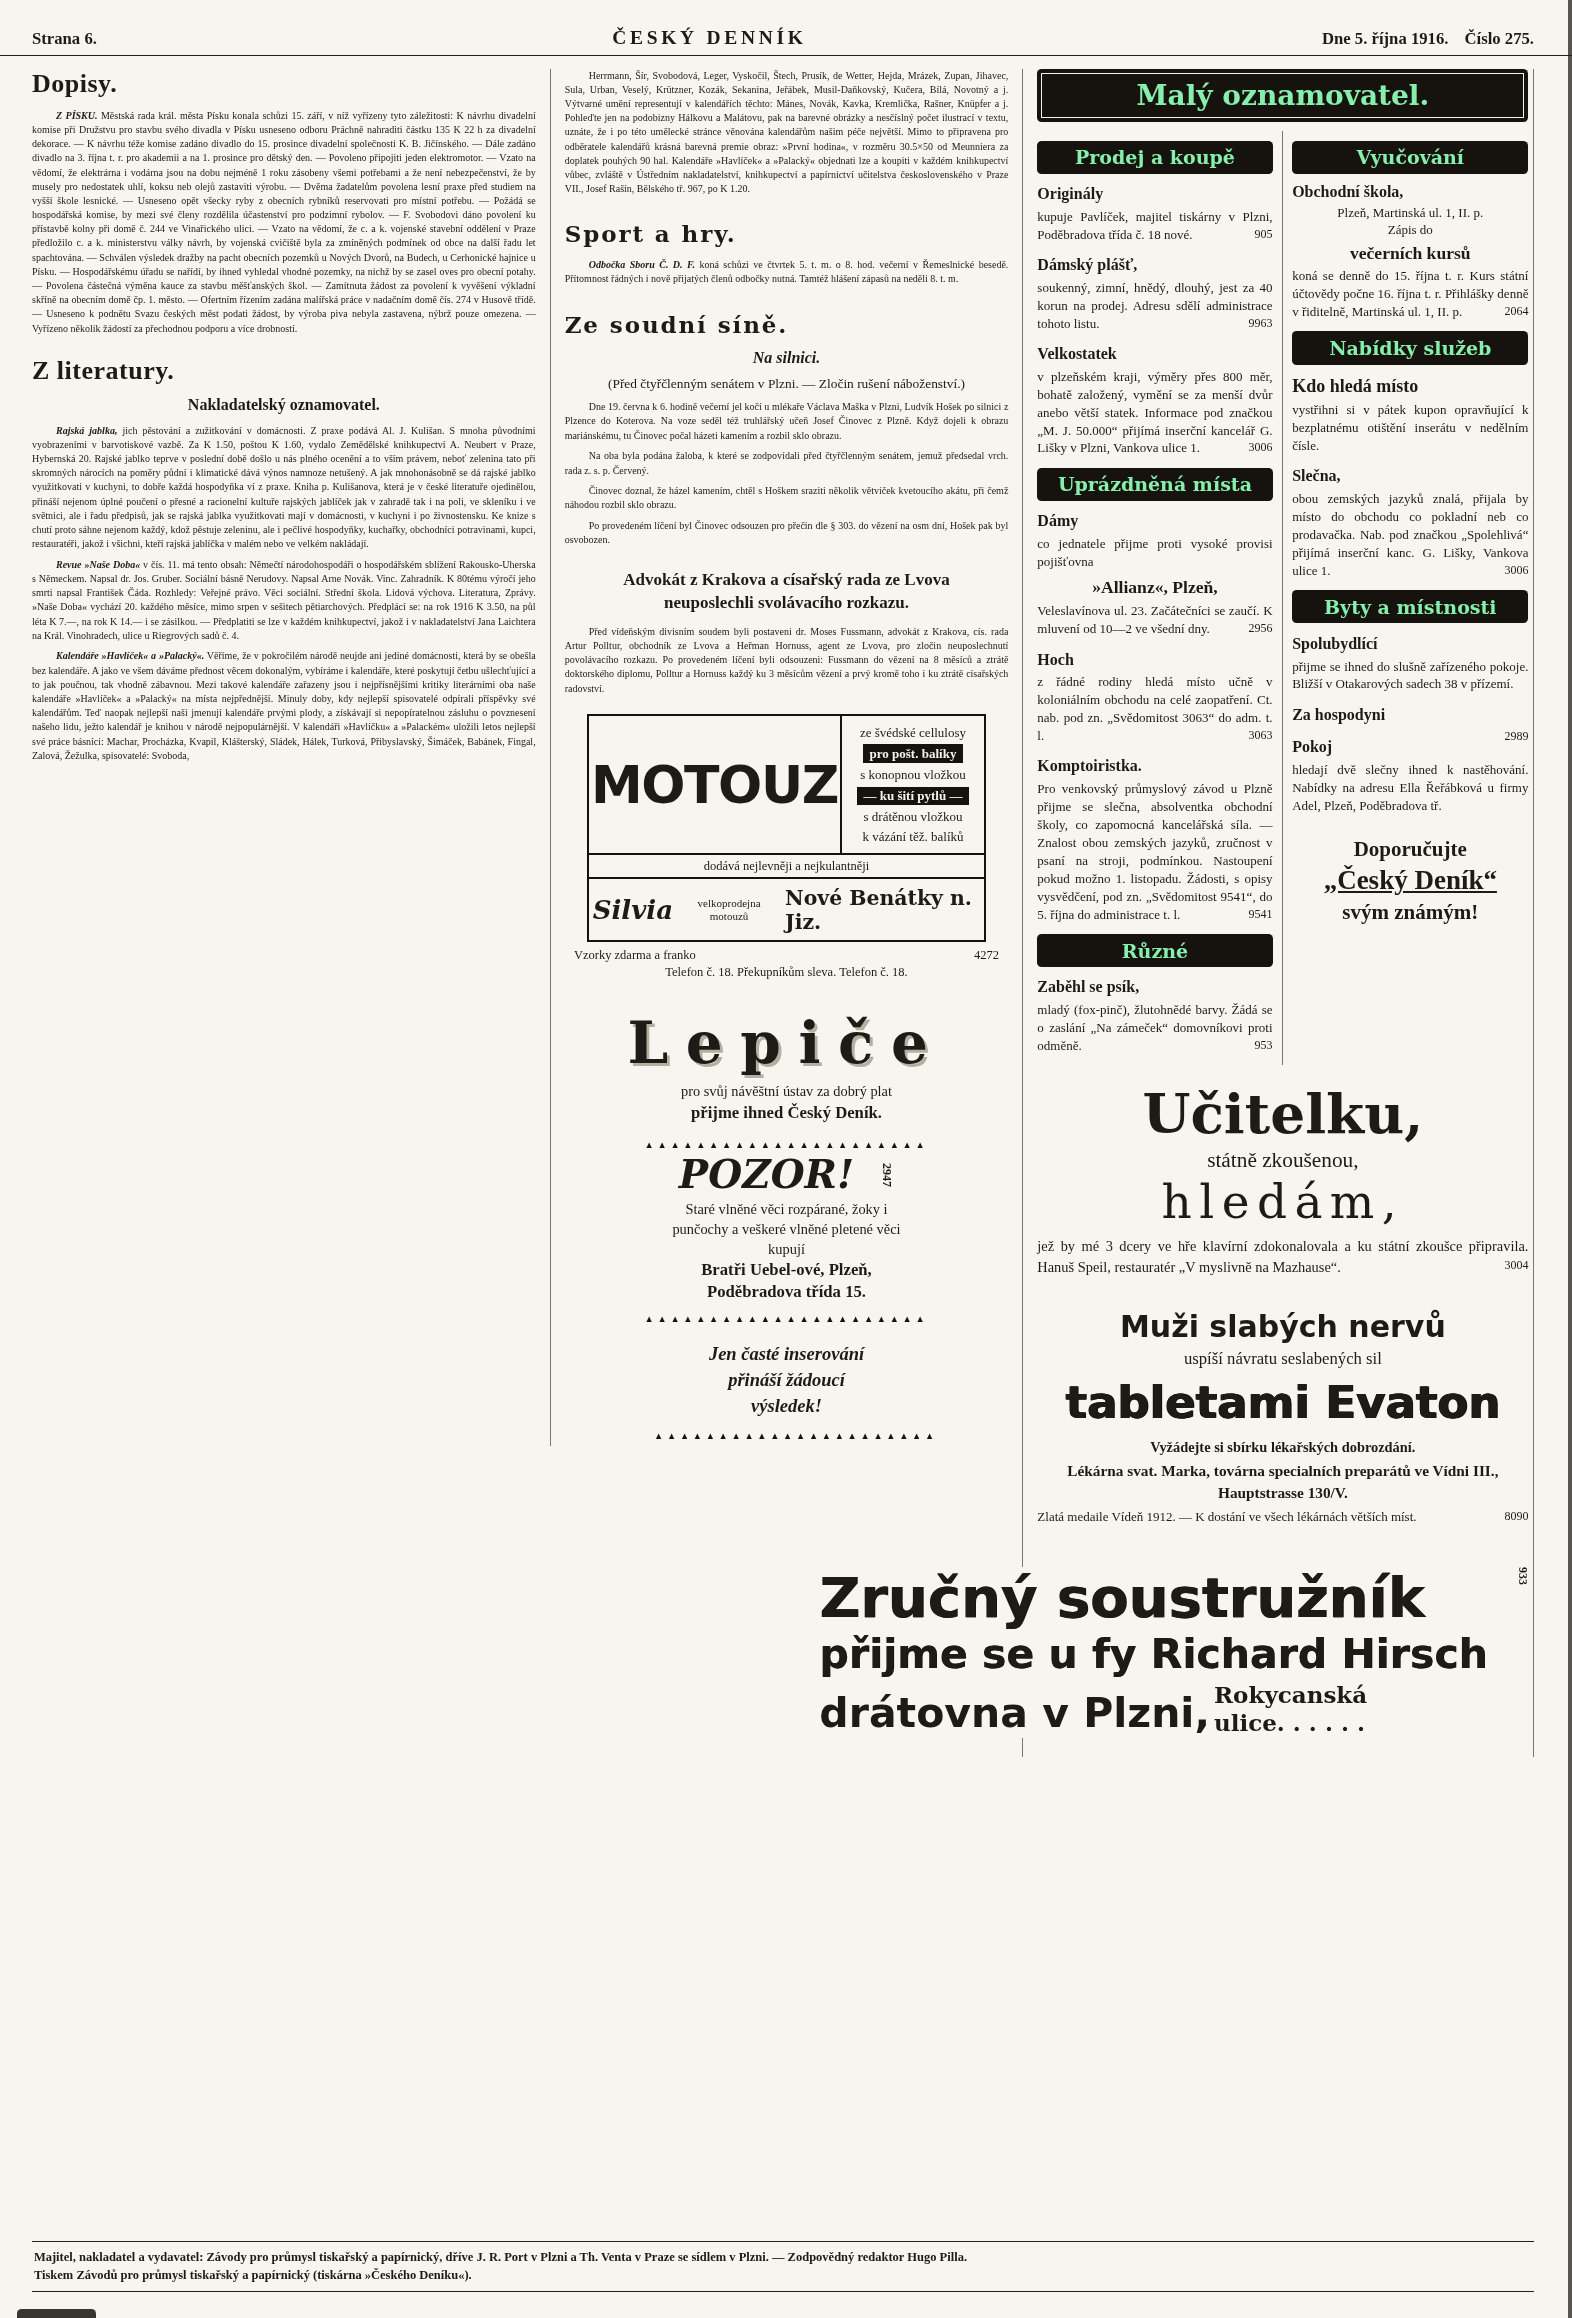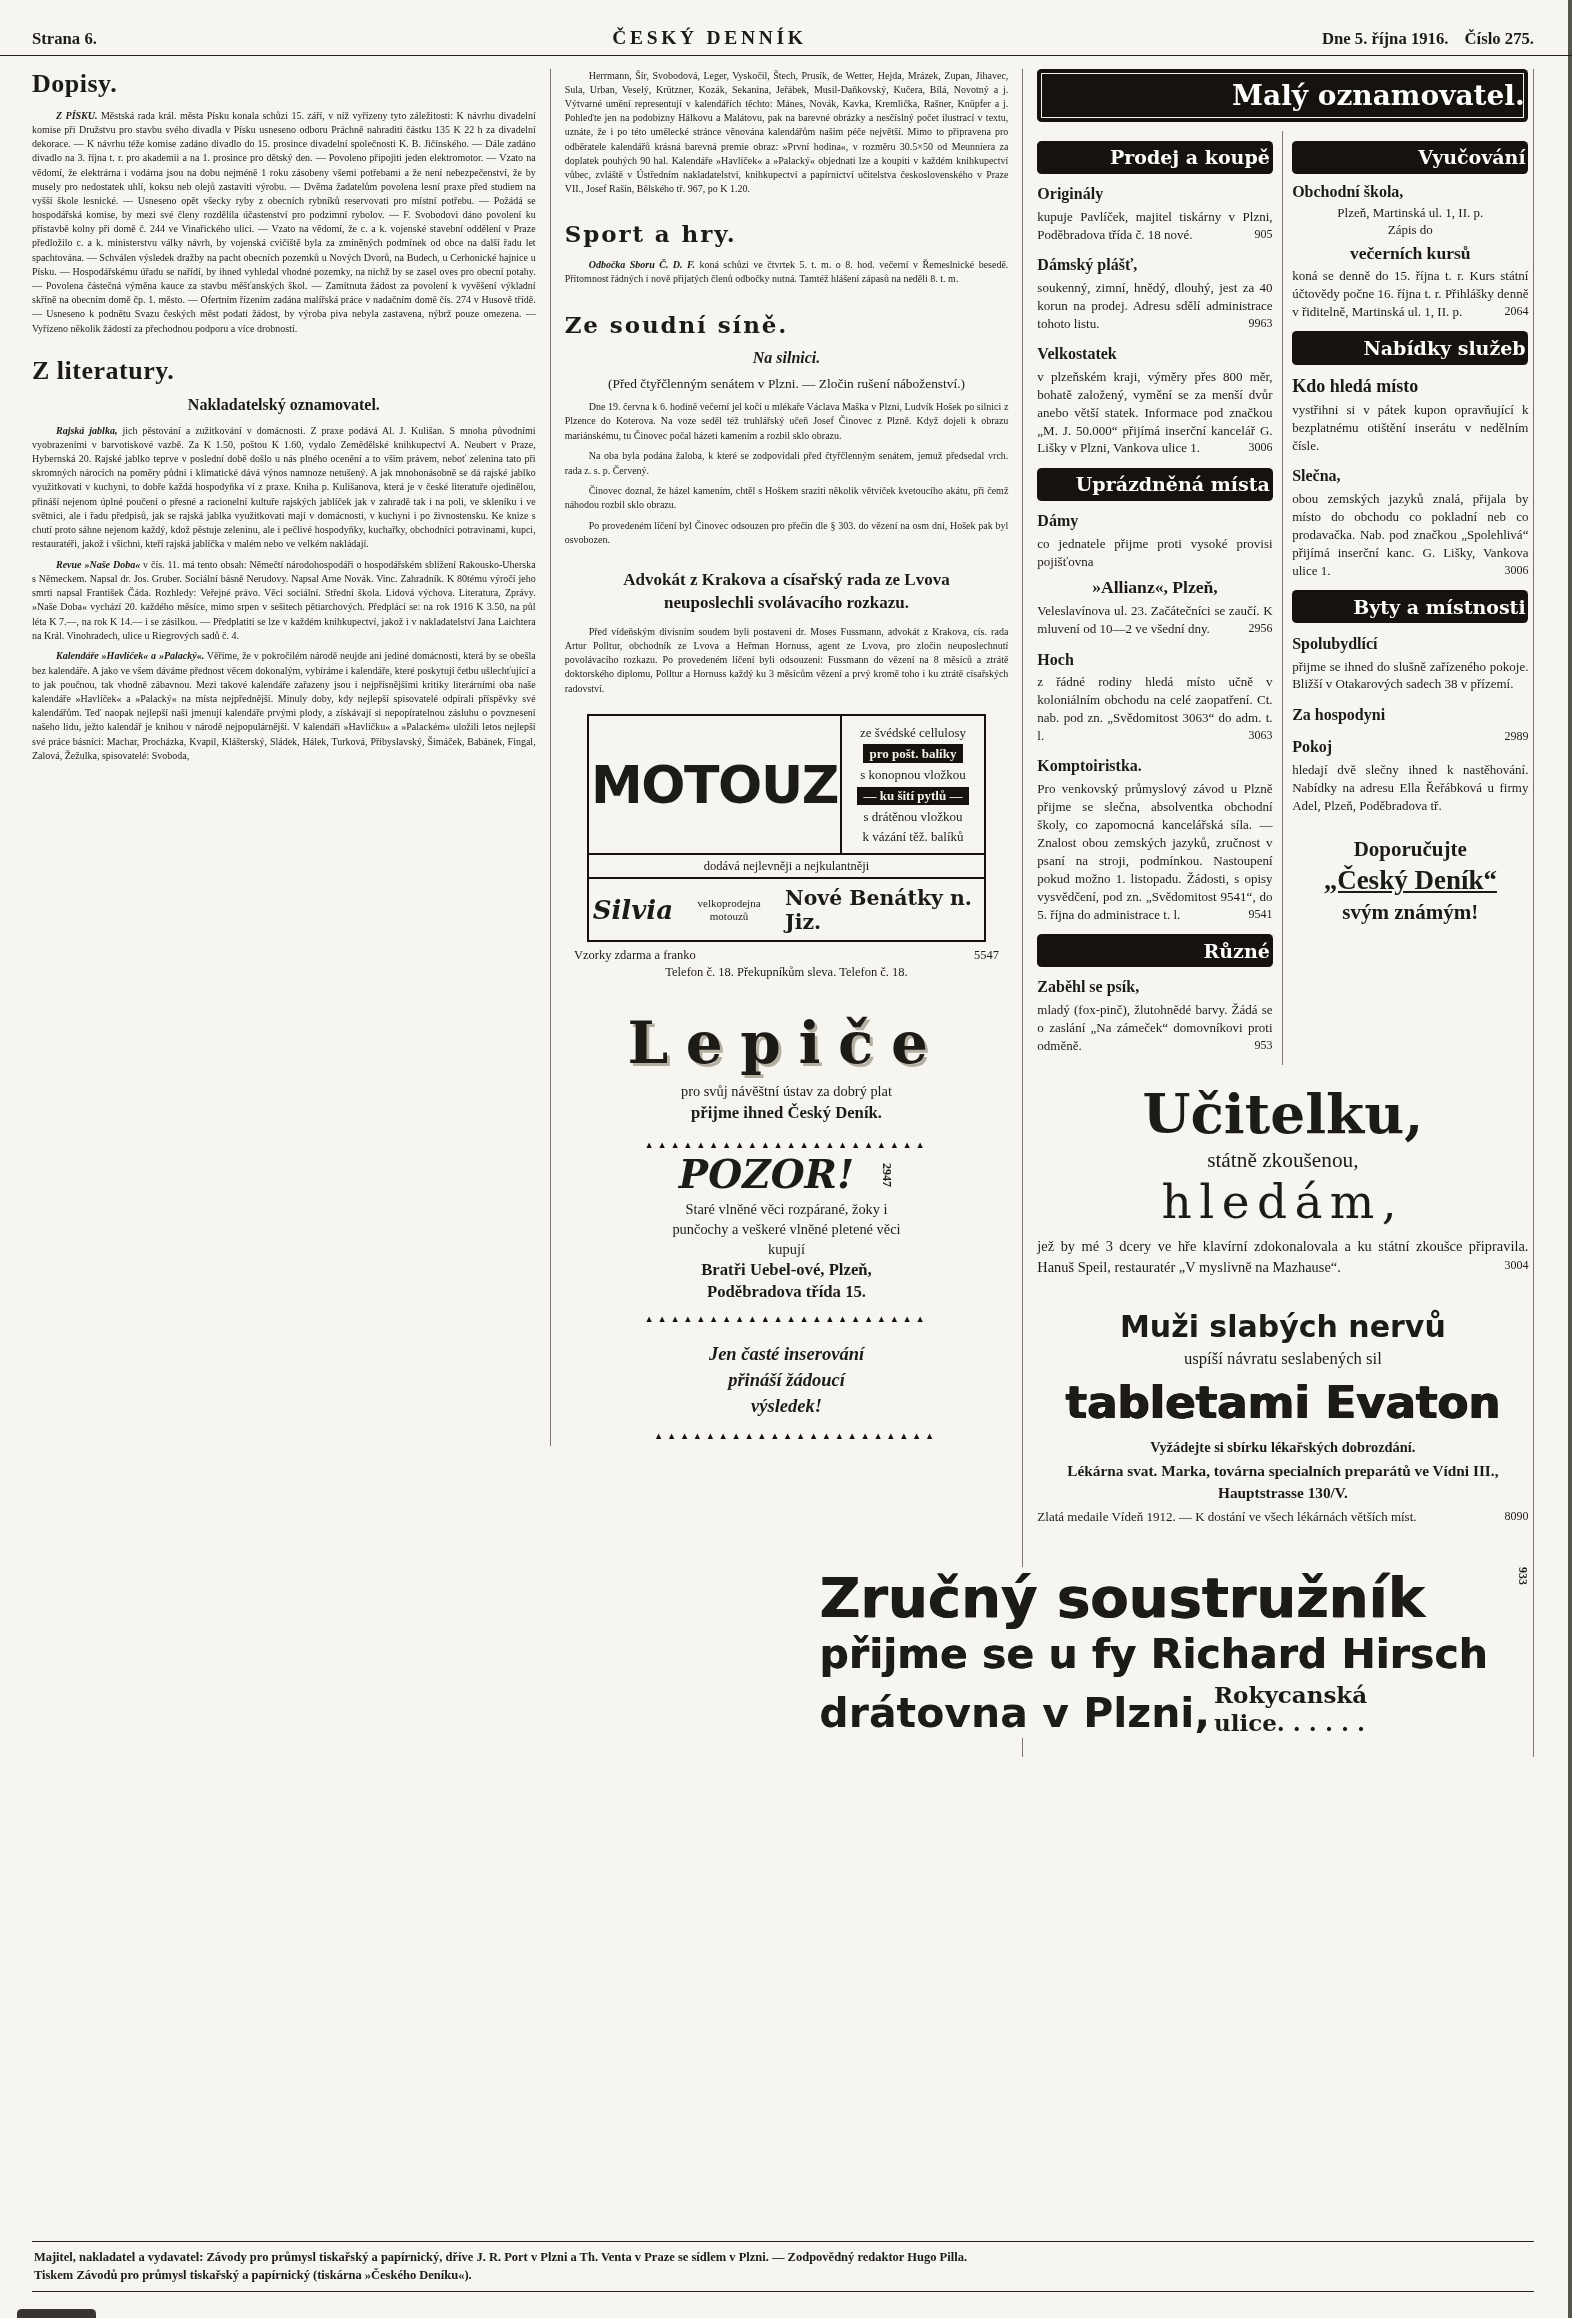--- a/index.html
+++ b/index.html
@@ -36,21 +36,21 @@
   .lead{font-weight:bold;font-style:italic;}
   h2.sec{font-size:26px;font-weight:bold;margin:20.4px 0 10.2px;letter-spacing:0.5px;}
   h2.sec-first{margin-top:0;}
   .display-head{font-family:"DejaVu Serif", serif;font-size:23px;font-weight:bold;letter-spacing:1.9px;margin:24px 0 11px;}
   .subhead{font-weight:bold;font-size:16px;text-align:center;text-indent:0;margin:3.7px 0 9.3px;}
   .subhead-it{font-style:italic;}
   .intro{font-size:13.4px;text-align:center;text-indent:0;margin:0 0 8.3px;}
   .adv-head{font-weight:bold;font-size:17px;text-align:center;text-indent:0;margin:21.3px auto 10.2px;max-width:390px;line-height:1.35;}
   
   .banner{
-    background:#16130e;color:#ffffff;text-align:right;font-weight:bold;
+    background:#16130e;color:#86efac;text-align:center;font-weight:bold;
     font-family:"DejaVu Serif", serif;border-radius:4.6px;margin:9.3px 0;
   }
   .banner-xl{font-size:28px;padding:10.2px 3.7px;outline:1.4px solid #f6f3ea;outline-offset:-5.6px;margin-top:0;}
   .banner-md{font-size:19px;padding:5.6px 2.8px;}
   .subcols{display:flex;align-items:flex-start;}
   .sub{box-sizing:border-box;width:50%;}
   .sub-left{padding-right:9.3px;border-right:0.9px solid #7a766d;}
   .sub-right{padding-left:9.3px;}
   .cl{font-size:13px;line-height:1.38;text-align:justify;text-indent:0;margin:0 0 10.2px;}
   .cl-title{display:block;font-weight:bold;font-size:16px;margin:8.3px 0 2.8px;}
@@ -182,21 +182,21 @@
           </div>
           <div class="motouz-mid">dodává nejlevněji a nejkulantněji</div>
           <div class="motouz-bottom">
             <span class="silvia">Silvia</span>
             <span class="vp">velkoprodejna motouzů</span>
             <span class="mcity">Nové Benátky n. Jiz.</span>
           </div>
         </div>
         <div class="motouz-note">
           <span>Vzorky zdarma a franko</span>
-          <span>5547</span>
+          <span>4272</span>
         </div>
         <div class="motouz-note2">Telefon č. 18.   Překupníkům sleva.   Telefon č. 18.</div>
       </div>
 
       <div class="ad ad-lepice">
         <div class="lepice-word">Lepiče</div>
         <div class="lepice-1">pro svůj návěštní ústav za dobrý plat</div>
         <div class="lepice-2">přijme ihned Český Deník.</div>
       </div>
 

